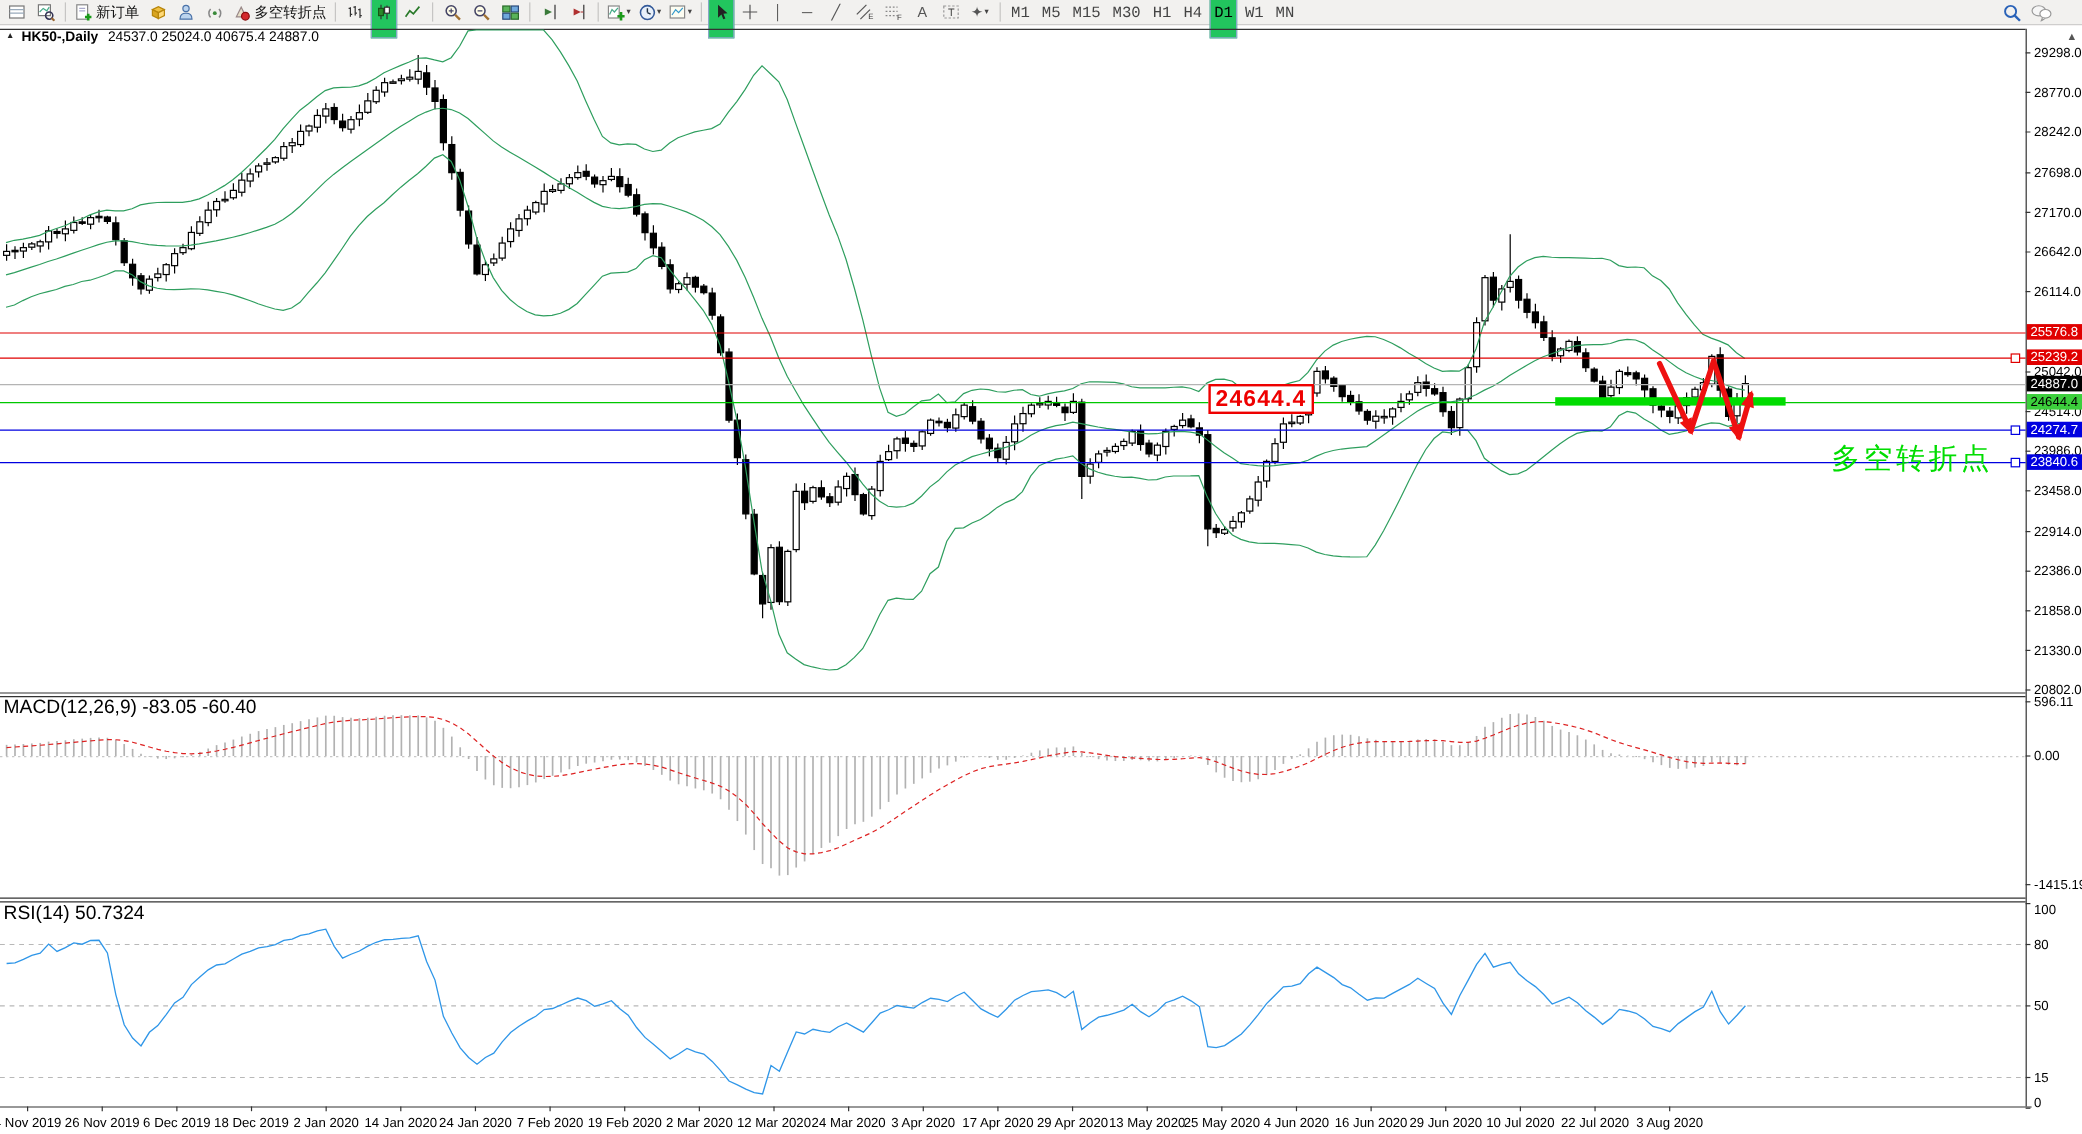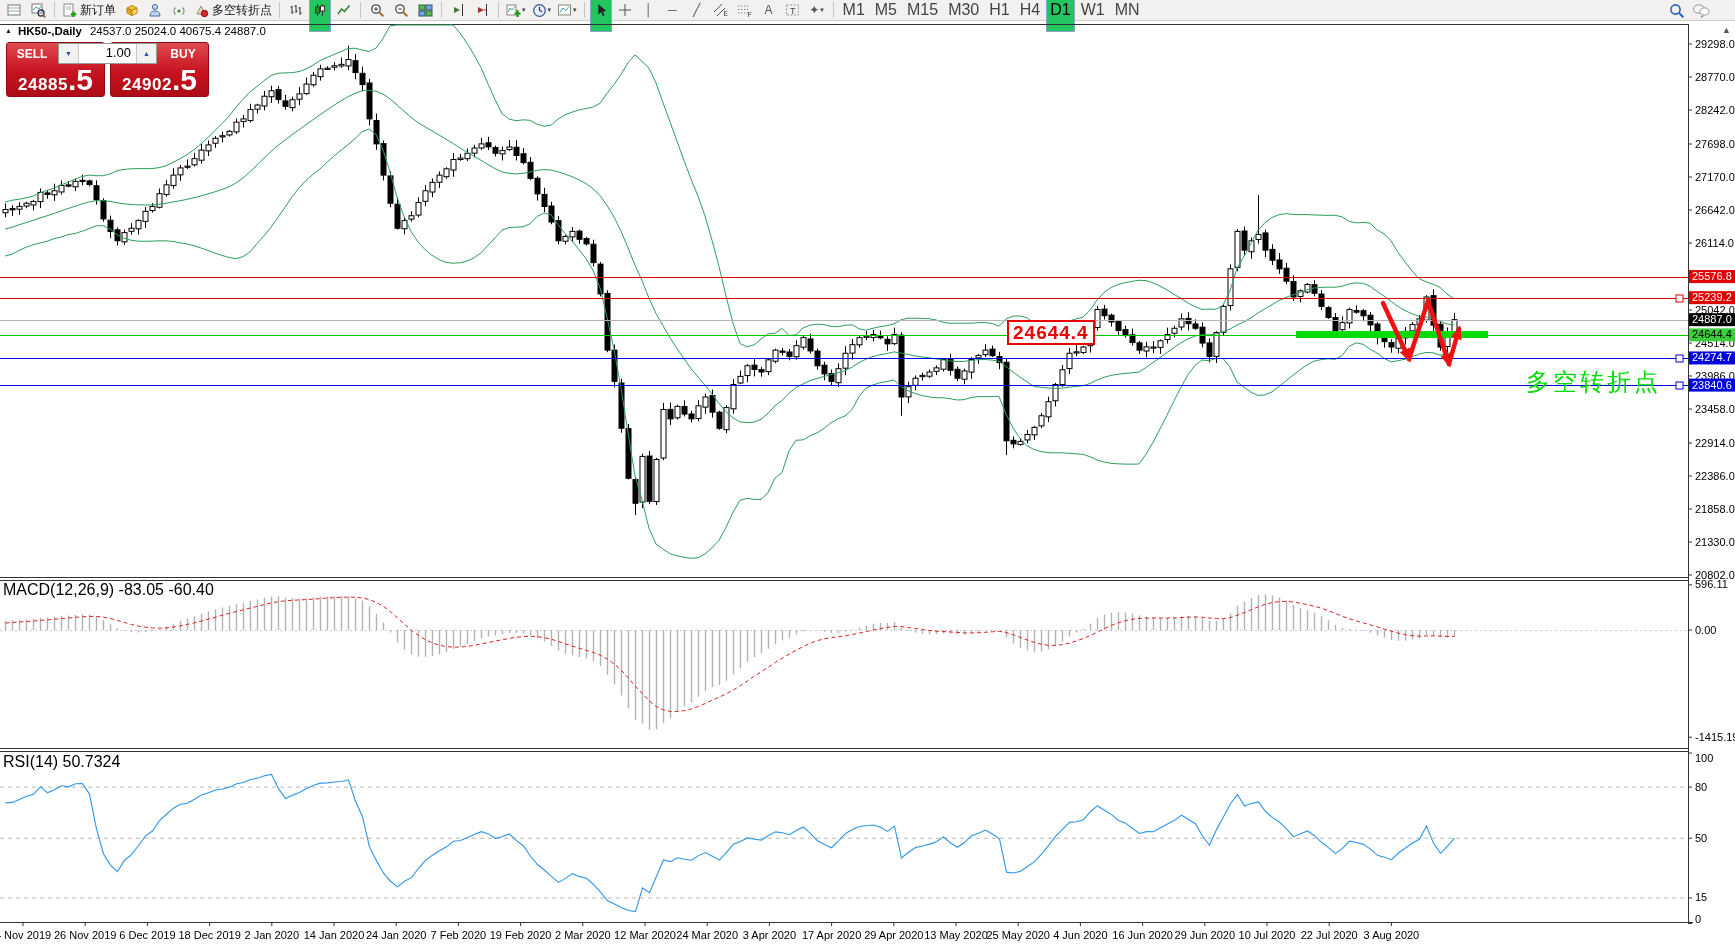--- a/index.html
+++ b/index.html
@@ -8,21 +8,21 @@
   #toolbar{position:absolute;left:0;top:0;width:1735px;height:21px;background:#f2f1ef;
            border-bottom:1px solid #cfcecd;display:flex;align-items:center;padding-left:2px;box-sizing:border-box;}
   .tb-group{display:inline-flex;align-items:center;}
   .tb-sep{width:1px;height:16px;background:#c6c5c4;margin:0 4px;display:inline-block;}
   .tb-btn{height:18px;min-width:18px;display:inline-flex;align-items:center;justify-content:center;
           margin:0 1px;border:1px solid transparent;font-size:11px;color:#333;cursor:default;padding:12px 1px;}
   .tb-btn.active{border:1px solid #8aa8c8;background:#22c55e;}
   .tb-btn .uni{font-size:12px;line-height:12px;color:#555;}
   .tb-btn .dd{font-size:7px;color:#444;margin-left:1px;}
   .tb-label{font-size:12px;margin-left:3px;color:#111;white-space:nowrap;}
-  .tb-btn.tf span.tftxt{font-size:16px;color:#444;font-weight:400;padding:0 2px;}
+  .tb-btn.tf span.tftxt{font-size:13px;color:#444;font-weight:400;padding:0 2px;font-family:Liberation Mono, monospace;}
   .tb-btn.tf.active span.tftxt{color:#000;}
   #toolbar-right{position:absolute;right:22px;top:0;height:21px;display:flex;align-items:center;}
   
   #chart-svg{position:absolute;left:0;top:22px;}
   .ovl{position:absolute;z-index:3;}
   #chart-title{left:18px;top:25px;font-size:11.5px;color:#000;white-space:pre;}
   #chart-title .sym{font-weight:700;margin-right:8px;}
   #collapse-arrow{left:5px;top:27px;font-size:7px;color:#222;}
   #macd-label,#rsi-label{left:3px;font-size:16px;color:#000;white-space:pre;}
   #macd-label{top:581px;} #rsi-label{top:753px;}
@@ -1089,35 +1089,20 @@
         <line x1="1329.2" y1="922" x2="1329.2" y2="926" stroke="#333"></line>
         <text x="1329.2" y="939" fill="#000" text-anchor="middle">22 Jul 2020</text>
         <line x1="1391.4" y1="922" x2="1391.4" y2="926" stroke="#333"></line>
         <text x="1391.4" y="939" fill="#000" text-anchor="middle">3 Aug 2020</text>
       </g>
     </svg>
 
   <span class="ovl" id="collapse-arrow">▲</span>
   <div class="ovl" id="chart-title"><span class="sym">HK50-,Daily</span><span>24537.0 25024.0 40675.4 24887.0</span></div>
 
-  <div id="trade-panel">
-    <div class="tp-block" id="tp-sell">
-      <div class="tp-side-label">SELL</div>
-      <div class="tp-price"><span class="pm">24885</span><span class="pf">.5</span></div>
-    </div>
-    <div class="tp-block" id="tp-buy">
-      <div class="tp-side-label">BUY</div>
-      <div class="tp-price"><span class="pm">24902</span><span class="pf">.5</span></div>
-    </div>
-    <div id="tp-vol">
-      <div class="vol-btn" id="vol-down">▼</div>
-      <div id="vol-value">1.00</div>
-      <div class="vol-btn" id="vol-up">▲</div>
-    </div>
-  </div>
 
   <div class="ovl" id="macd-label">MACD(12,26,9) -83.05 -60.40</div>
   <div class="ovl" id="rsi-label">RSI(14) 50.7324</div>
 
   <div class="ovl" id="price-callout">24644.4</div>
   <div class="ovl" id="cn-label">多空转折点</div>
   <span class="ovl" id="end-arrow">▲</span>
 </div>
 
 </body></html>

